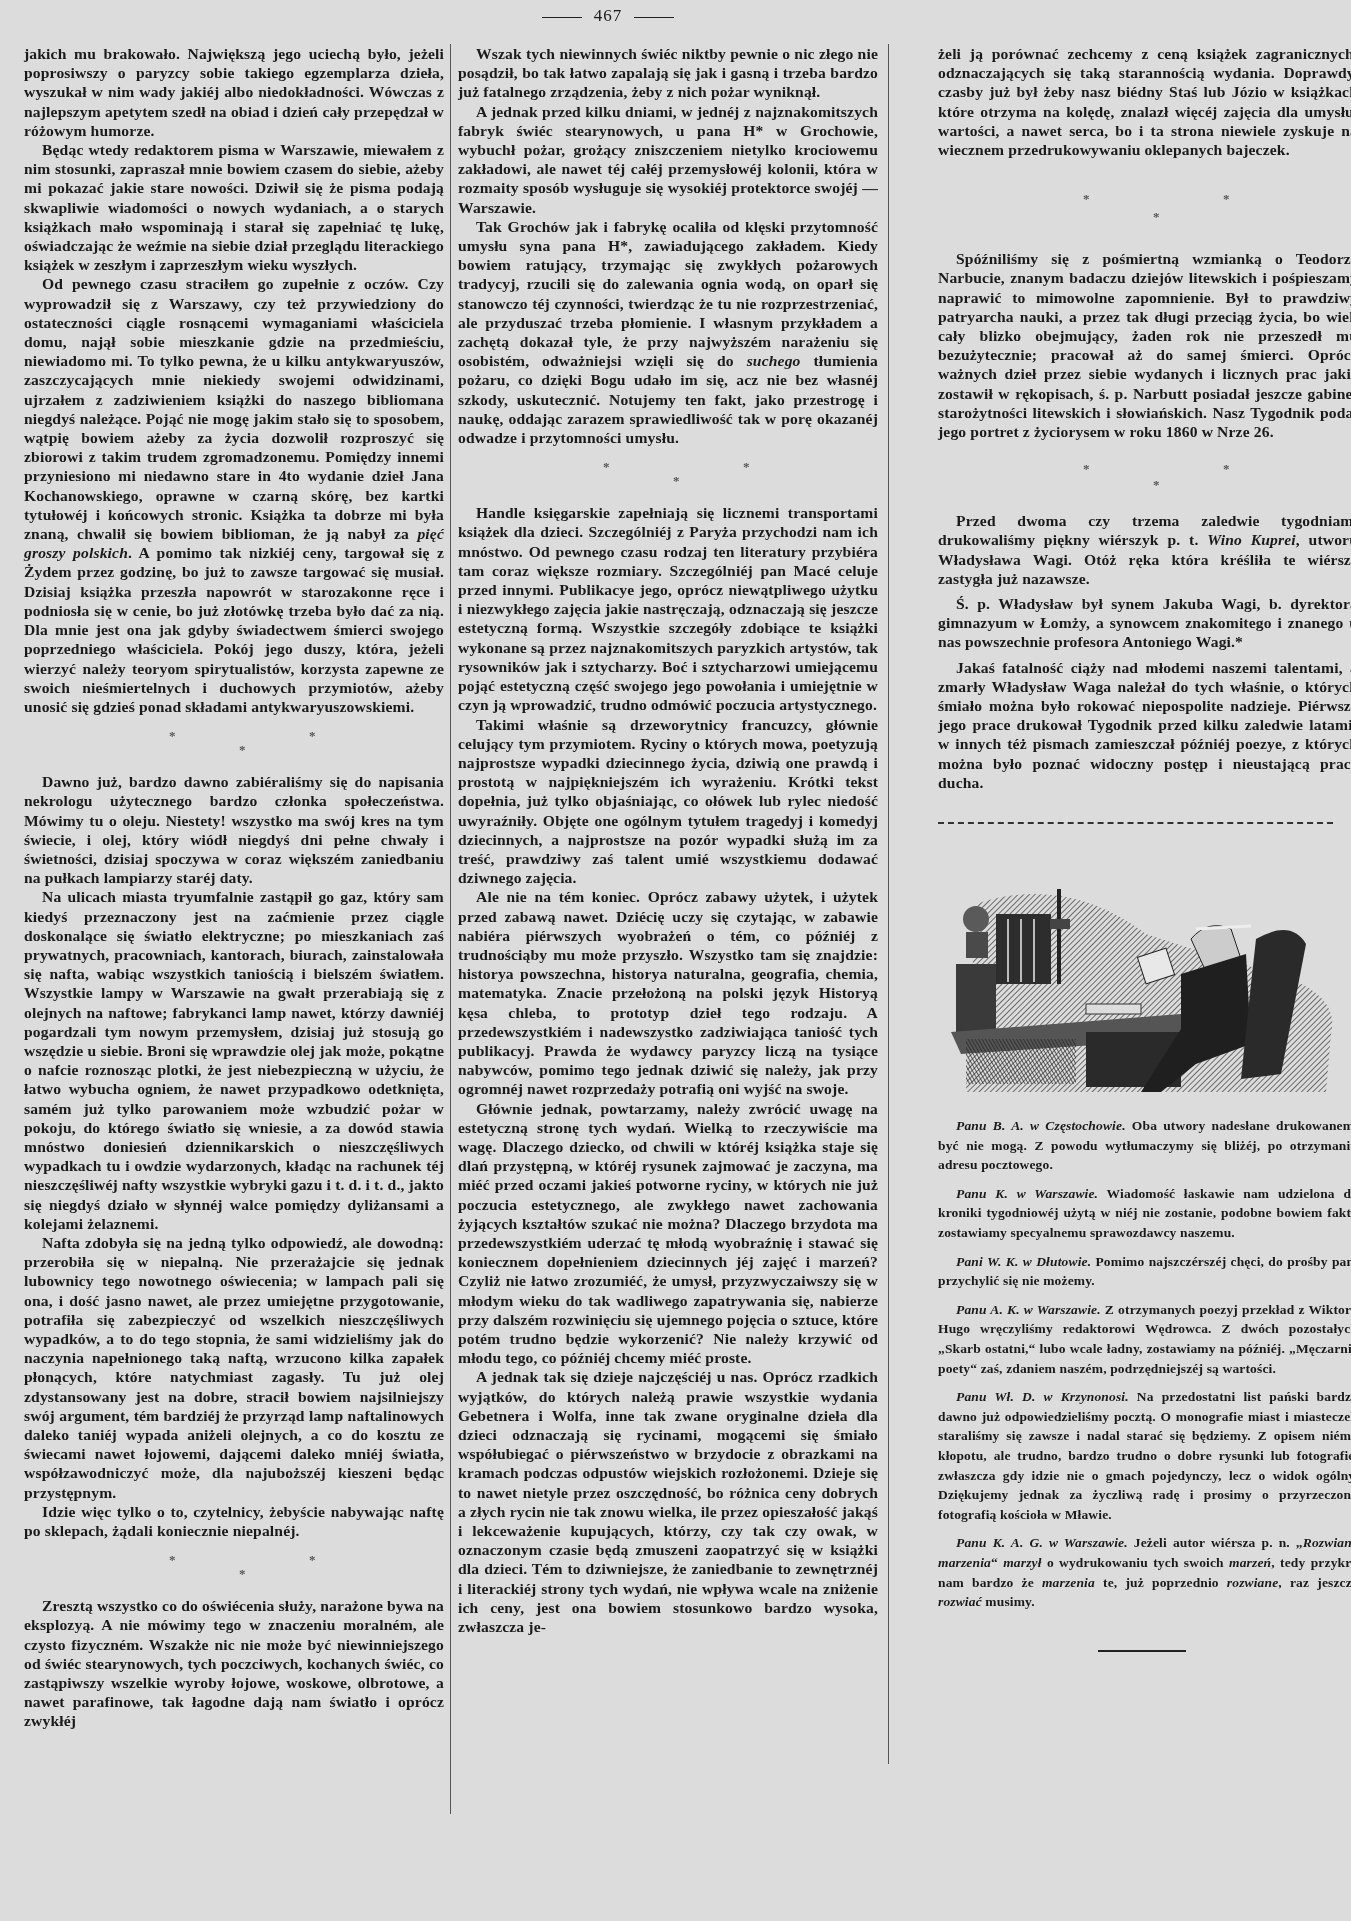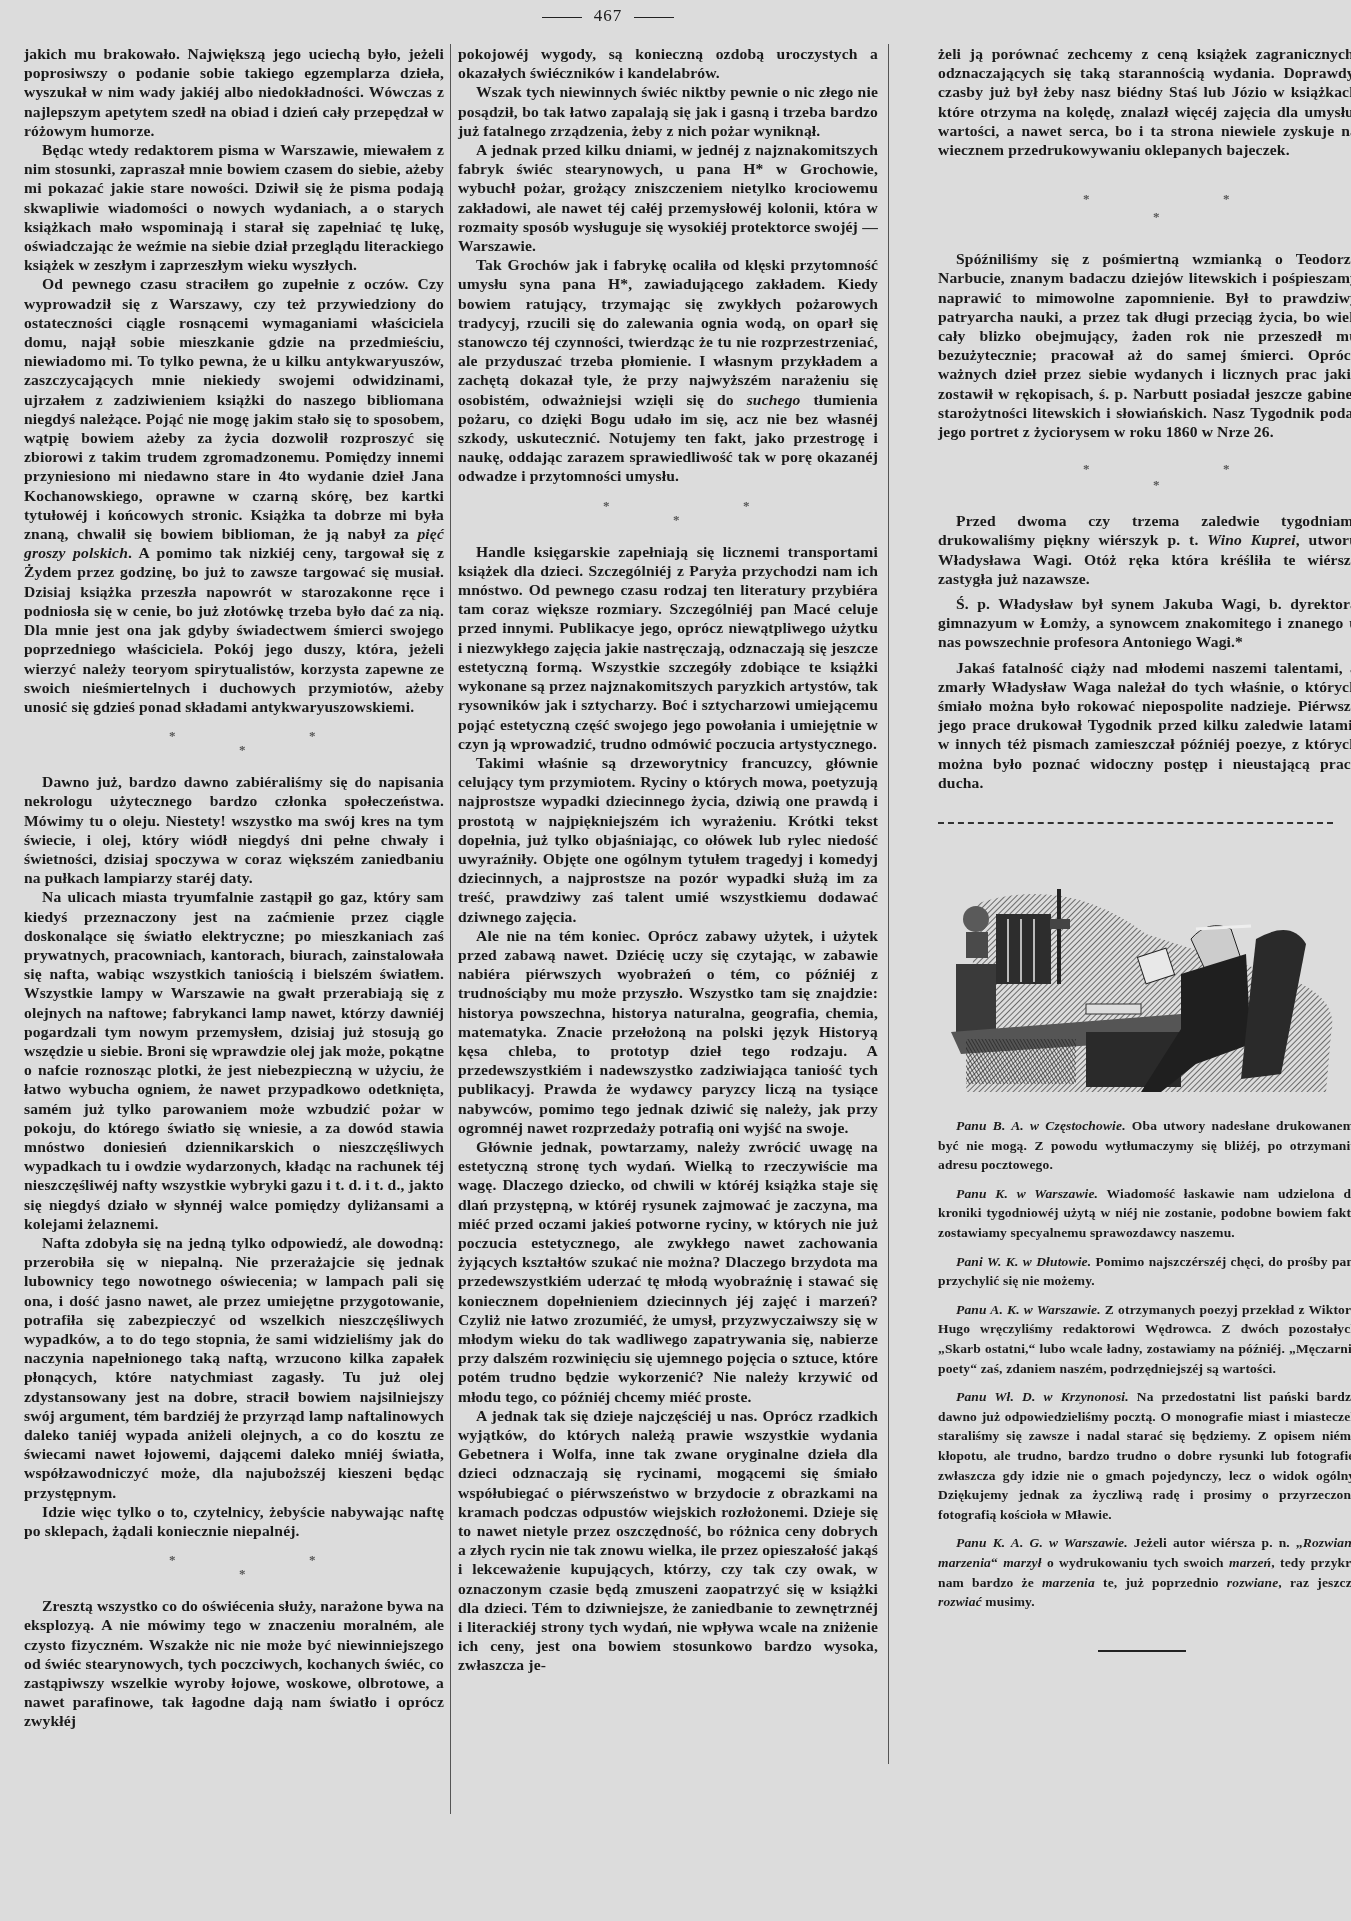--- a/index.html
+++ b/index.html
@@ -48,42 +48,41 @@
 <body>
 
 <div class="page-number">
   <span class="dash"></span><span>467</span><span class="dash"></span>
 </div>
 
 <div class="rule-v rule-1"></div>
 <div class="rule-v rule-2"></div>
 
 <div class="col col-1">
-  <p class="noindent">jakich mu brakowało. Największą jego uciechą było, jeżeli poprosiwszy o podanie sobie takiego egzemplarza dzieła, wyszukał w nim wady jakiéj albo niedokładności. Wówczas z najlepszym apetytem szedł na obiad i dzień cały przepędzał w różowym humorze.</p>
+  <p class="noindent">jakich mu brakowało. Największą jego uciechą było, jeżeli poprosiwszy o paryzcy sobie takiego egzemplarza dzieła, wyszukał w nim wady jakiéj albo niedokładności. Wówczas z najlepszym apetytem szedł na obiad i dzień cały przepędzał w różowym humorze.</p>
   <p>Będąc wtedy redaktorem pisma w Warszawie, miewałem z nim stosunki, zapraszał mnie bowiem czasem do siebie, ażeby mi pokazać jakie stare nowości. Dziwił się że pisma podają skwapliwie wiadomości o nowych wydaniach, a o starych książkach mało wspominają i starał się zapełniać tę lukę, oświadczając że weźmie na siebie dział przeglądu literackiego książek w zeszłym i zaprzeszłym wieku wyszłych.</p>
   <p><span>Od pewnego czasu straciłem go zupełnie z oczów. Czy wyprowadził się z Warszawy, czy też przywiedziony do ostateczności ciągle rosnącemi wymaganiami właściciela domu, najął sobie mieszkanie gdzie na przedmieściu, niewiadomo mi. To tylko pewna, że u kilku antykwaryuszów, zaszczycających mnie niekiedy swojemi odwidzinami, ujrzałem z zadziwieniem książki do naszego bibliomana niegdyś należące. Pojąć nie mogę jakim stało się to sposobem, wątpię bowiem ażeby za życia dozwolił rozproszyć się zbiorowi z takim trudem zgromadzonemu. Pomiędzy innemi przyniesiono mi niedawno stare in 4to wydanie dzieł Jana Kochanowskiego, oprawne w czarną skórę, bez kartki tytułowéj i końcowych stronic. Książka ta dobrze mi była znaną, chwalił się bowiem biblioman, że ją nabył za</span> <em>pięć groszy polskich</em><span>. A pomimo tak nizkiéj ceny, targował się z Żydem przez godzinę, bo już to zawsze targować się musiał. Dzisiaj książka przeszła napowrót w starozakonne ręce i podniosła się w cenie, bo już złotówkę trzeba było dać za nią. Dla mnie jest ona jak gdyby świadectwem śmierci swojego poprzedniego właściciela. Pokój jego duszy, która, jeżeli wierzyć należy teoryom spirytualistów, korzysta zapewne ze swoich nieśmiertelnych i duchowych przymiotów, ażeby unosić się gdzieś ponad składami antykwaryuszowskiemi.</span></p>
   <div class="stars">
     <span class="s1">*</span>
     <span class="s2">*</span>
     <span class="s3">*</span>
   </div>
   <p>Dawno już, bardzo dawno zabiéraliśmy się do napisania nekrologu użytecznego bardzo członka społeczeństwa. Mówimy tu o oleju. Niestety! wszystko ma swój kres na tym świecie, i olej, który wiódł niegdyś dni pełne chwały i świetności, dzisiaj spoczywa w coraz większém zaniedbaniu na pułkach lampiarzy staréj daty.</p>
   <p>Na ulicach miasta tryumfalnie zastąpił go gaz, który sam kiedyś przeznaczony jest na zaćmienie przez ciągle doskonalące się światło elektryczne; po mieszkaniach zaś prywatnych, pracowniach, kantorach, biurach, zainstalowała się nafta, wabiąc wszystkich taniością i bielszém światłem. Wszystkie lampy w Warszawie na gwałt przerabiają się z olejnych na naftowe; fabrykanci lamp nawet, którzy dawniéj pogardzali tym nowym przemysłem, dzisiaj już stosują go wszędzie u siebie. Broni się wprawdzie olej jak może, pokątne o nafcie roznosząc plotki, że jest niebezpieczną w użyciu, że łatwo wybucha ogniem, że nawet przypadkowo odetknięta, samém już tylko parowaniem może wzbudzić pożar w pokoju, do którego światło się wniesie, a za dowód stawia mnóstwo doniesień dziennikarskich o nieszczęśliwych wypadkach tu i owdzie wydarzonych, kładąc na rachunek téj nieszczęśliwéj nafty wszystkie wybryki gazu i t. d. i t. d., jakto się niegdyś działo w słynnéj walce pomiędzy dyliżansami a kolejami żelaznemi.</p>
   <p>Nafta zdobyła się na jedną tylko odpowiedź, ale dowodną: przerobiła się w niepalną. Nie przerażajcie się jednak lubownicy tego nowotnego oświecenia; w lampach pali się ona, i dość jasno nawet, ale przez umiejętne przygotowanie, potrafiła się zabezpieczyć od wszelkich nieszczęśliwych wypadków, a to do tego stopnia, że sami widzieliśmy jak do naczynia napełnionego taką naftą, wrzucono kilka zapałek płonących, które natychmiast zagasły. Tu już olej zdystansowany jest na dobre, stracił bowiem najsilniejszy swój argument, tém bardziéj że przyrząd lamp naftalinowych daleko taniéj wypada aniżeli olejnych, a co do kosztu ze świecami nawet łojowemi, dającemi daleko mniéj światła, współzawodniczyć może, dla najuboższéj kieszeni będąc przystępnym.</p>
   <p>Idzie więc tylko o to, czytelnicy, żebyście nabywając naftę po sklepach, żądali koniecznie niepalnéj.</p>
   <div class="stars">
     <span class="s1">*</span>
     <span class="s2">*</span>
     <span class="s3">*</span>
   </div>
   <p>Zresztą wszystko co do oświécenia służy, narażone bywa na eksplozyą. A nie mówimy tego w znaczeniu moralném, ale czysto fizyczném. Wszakże nic nie może być niewinniejszego od świéc stearynowych, tych poczciwych, kochanych świéc, co zastąpiwszy wszelkie wyroby łojowe, woskowe, olbrotowe, a nawet parafinowe, tak łagodne dają nam światło i oprócz zwykłéj</p>
 </div>
 
 <div class="col col-2">
-  <p class="noindent">pokojowéj wygody, są konieczną ozdobą uroczystych a okazałych świéczników i kandelabrów.</p>
   <p>Wszak tych niewinnych świéc niktby pewnie o nic złego nie posądził, bo tak łatwo zapalają się jak i gasną i trzeba bardzo już fatalnego zrządzenia, żeby z nich pożar wyniknął.</p>
   <p>A jednak przed kilku dniami, w jednéj z najznakomitszych fabryk świéc stearynowych, u pana H* w Grochowie, wybuchł pożar, grożący zniszczeniem nietylko krociowemu zakładowi, ale nawet téj całéj przemysłowéj kolonii, która w rozmaity sposób wysługuje się wysokiéj protektorce swojéj — Warszawie.</p>
   <p><span>Tak Grochów jak i fabrykę ocaliła od klęski przytomność umysłu syna pana H*, zawiadującego zakładem. Kiedy bowiem ratujący, trzymając się zwykłych pożarowych tradycyj, rzucili się do zalewania ognia wodą, on oparł się stanowczo téj czynności, twierdząc że tu nie rozprzestrzeniać, ale przyduszać trzeba płomienie. I własnym przykładem a zachętą dokazał tyle, że przy najwyższém narażeniu się osobistém, odważniejsi wzięli się do</span> <em>suchego</em><span> tłumienia pożaru, co dzięki Bogu udało im się, acz nie bez własnéj szkody, uskutecznić. Notujemy ten fakt, jako przestrogę i naukę, oddając zarazem sprawiedliwość tak w porę okazanéj odwadze i przytomności umysłu.</span></p>
   <div class="stars">
     <span class="s1">*</span>
     <span class="s2">*</span>
     <span class="s3">*</span>
   </div>
   <p>Handle księgarskie zapełniają się licznemi transportami książek dla dzieci. Szczególniéj z Paryża przychodzi nam ich mnóstwo. Od pewnego czasu rodzaj ten literatury przybiéra tam coraz większe rozmiary. Szczególniéj pan Macé celuje przed innymi. Publikacye jego, oprócz niewątpliwego użytku i niezwykłego zajęcia jakie nastręczają, odznaczają się jeszcze estetyczną formą. Wszystkie szczegóły zdobiące te książki wykonane są przez najznakomitszych paryzkich artystów, tak rysowników jak i sztycharzy. Boć i sztycharzowi umiejącemu pojąć estetyczną część swojego jego powołania i umiejętnie w czyn ją wprowadzić, trudno odmówić poczucia artystycznego.</p>
   <p>Takimi właśnie są drzeworytnicy francuzcy, głównie celujący tym przymiotem. Ryciny o których mowa, poetyzują najprostsze wypadki dziecinnego życia, dziwią one prawdą i prostotą w najpiękniejszém ich wyrażeniu. Krótki tekst dopełnia, już tylko objaśniając, co ołówek lub rylec niedość uwyraźniły. Objęte one ogólnym tytułem tragedyj i komedyj dziecinnych, a najprostsze na pozór wypadki służą im za treść, prawdziwy zaś talent umié wszystkiemu dodawać dziwnego zajęcia.</p>

